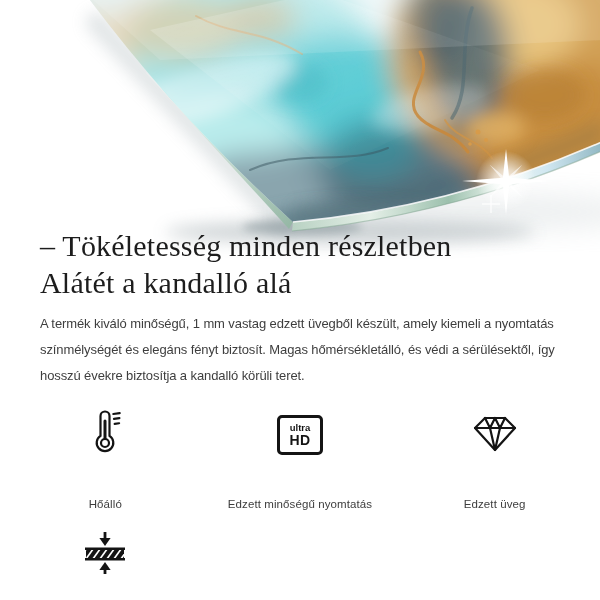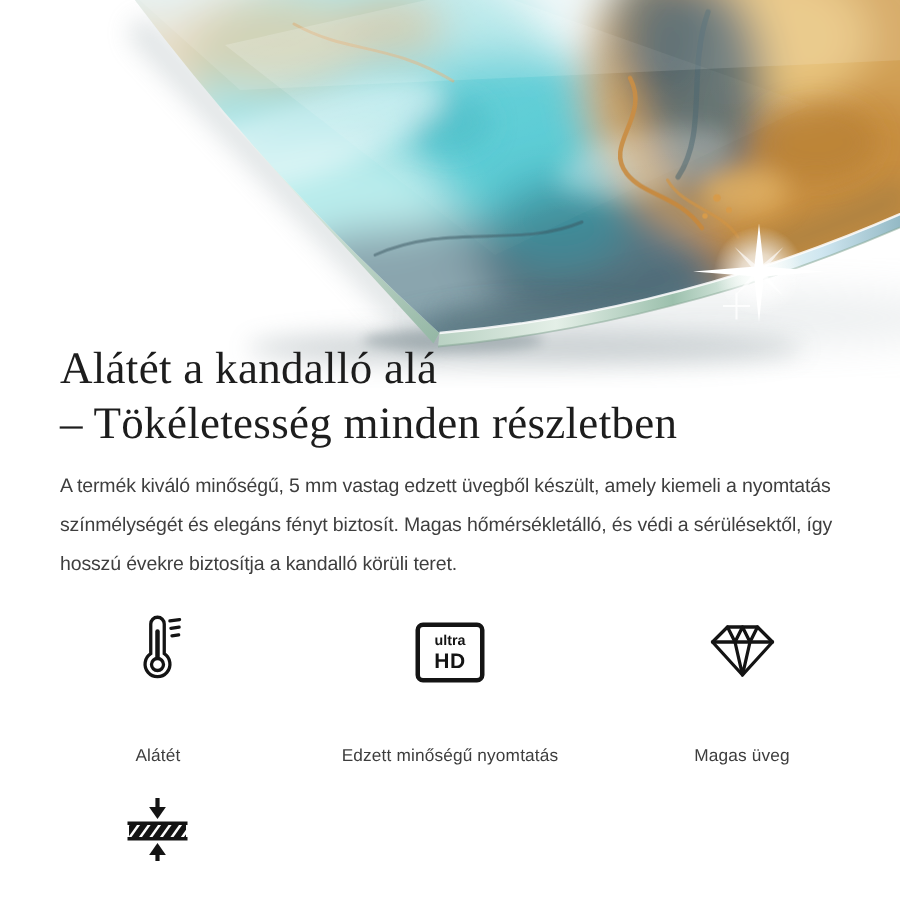--- a/index.html
+++ b/index.html
@@ -140,42 +140,42 @@
         <g stroke="#ffffff" stroke-width="1.4" opacity="0.8">
           <line x1="482" y1="204" x2="500" y2="204"></line>
           <line x1="491" y1="195" x2="491" y2="213"></line>
         </g>
       </g>
     </svg>
   </div>
 
   <div class="content">
     <h1 class="title">
+      <span>– Tökéletesség minden részletben</span>
       <span>Alátét a kandalló alá</span>
-      <span>– Tökéletesség minden részletben</span>
     </h1>
 
-    <p class="desc">A termék kiváló minőségű, 5 mm vastag edzett üvegből készült, amely kiemeli a nyomtatás színmélységét és elegáns fényt biztosít. Magas hőmérsékletálló, és védi a sérülésektől, így hosszú évekre biztosítja a kandalló körüli teret.</p>
+    <p class="desc">A termék kiváló minőségű, 1 mm vastag edzett üvegből készült, amely kiemeli a nyomtatás színmélységét és elegáns fényt biztosít. Magas hőmérsékletálló, és védi a sérülésektől, így hosszú évekre biztosítja a kandalló körüli teret.</p>
 
     <div class="features">
 
       <div class="feature">
         <div class="icon-box">
           <svg width="40" height="48" viewBox="0 0 40 48" fill="none" stroke="#141414" stroke-width="2.2" stroke-linecap="round">
             <path d="M15.5,9 a4.5,4.5 0 0 1 9,0 v19.8 a8.3,8.3 0 1 1 -9,0 Z"></path>
             <line x1="20" y1="14" x2="20" y2="31" stroke-width="3"></line>
             <circle cx="20" cy="36" r="4"></circle>
             <g transform="rotate(-8 32 12)">
               <line x1="29" y1="6.5" x2="35.5" y2="6.5"></line>
               <line x1="29" y1="11.5" x2="34.5" y2="11.5"></line>
               <line x1="29" y1="16.5" x2="33.5" y2="16.5"></line>
             </g>
           </svg>
         </div>
-        <div class="feature-label">Alátét</div>
+        <div class="feature-label">Hőálló</div>
       </div>
 
       <div class="feature">
         <div class="icon-box">
           <div class="uhd">
             <div class="t1">ultra</div>
             <div class="t2">HD</div>
           </div>
         </div>
         <div class="feature-label">Edzett minőségű nyomtatás</div>
@@ -184,21 +184,21 @@
 
       <div class="feature">
         <div class="icon-box">
           <svg width="48" height="42" viewBox="0 0 48 42" fill="none" stroke="#141414" stroke-width="2.2" stroke-linecap="round" stroke-linejoin="round">
             <path d="M14,5 L34,5 L44,15 L24,37 L4,15 Z"></path>
             <line x1="4" y1="15" x2="44" y2="15"></line>
             <path d="M14,5 L19,15 L24,5 L29,15 L34,5"></path>
             <path d="M19,15 L24,37 L29,15"></path>
           </svg>
         </div>
-        <div class="feature-label">Magas üveg</div>
+        <div class="feature-label">Edzett üveg</div>
       </div>
 
 
       <div class="feature">
         <div class="icon-box">
           <svg width="48" height="46" viewBox="0 0 48 46">
             <defs>
                 <clipPath id="bar">
                   <rect x="5" y="19.5" width="38" height="9"></rect>
                 </clipPath>

